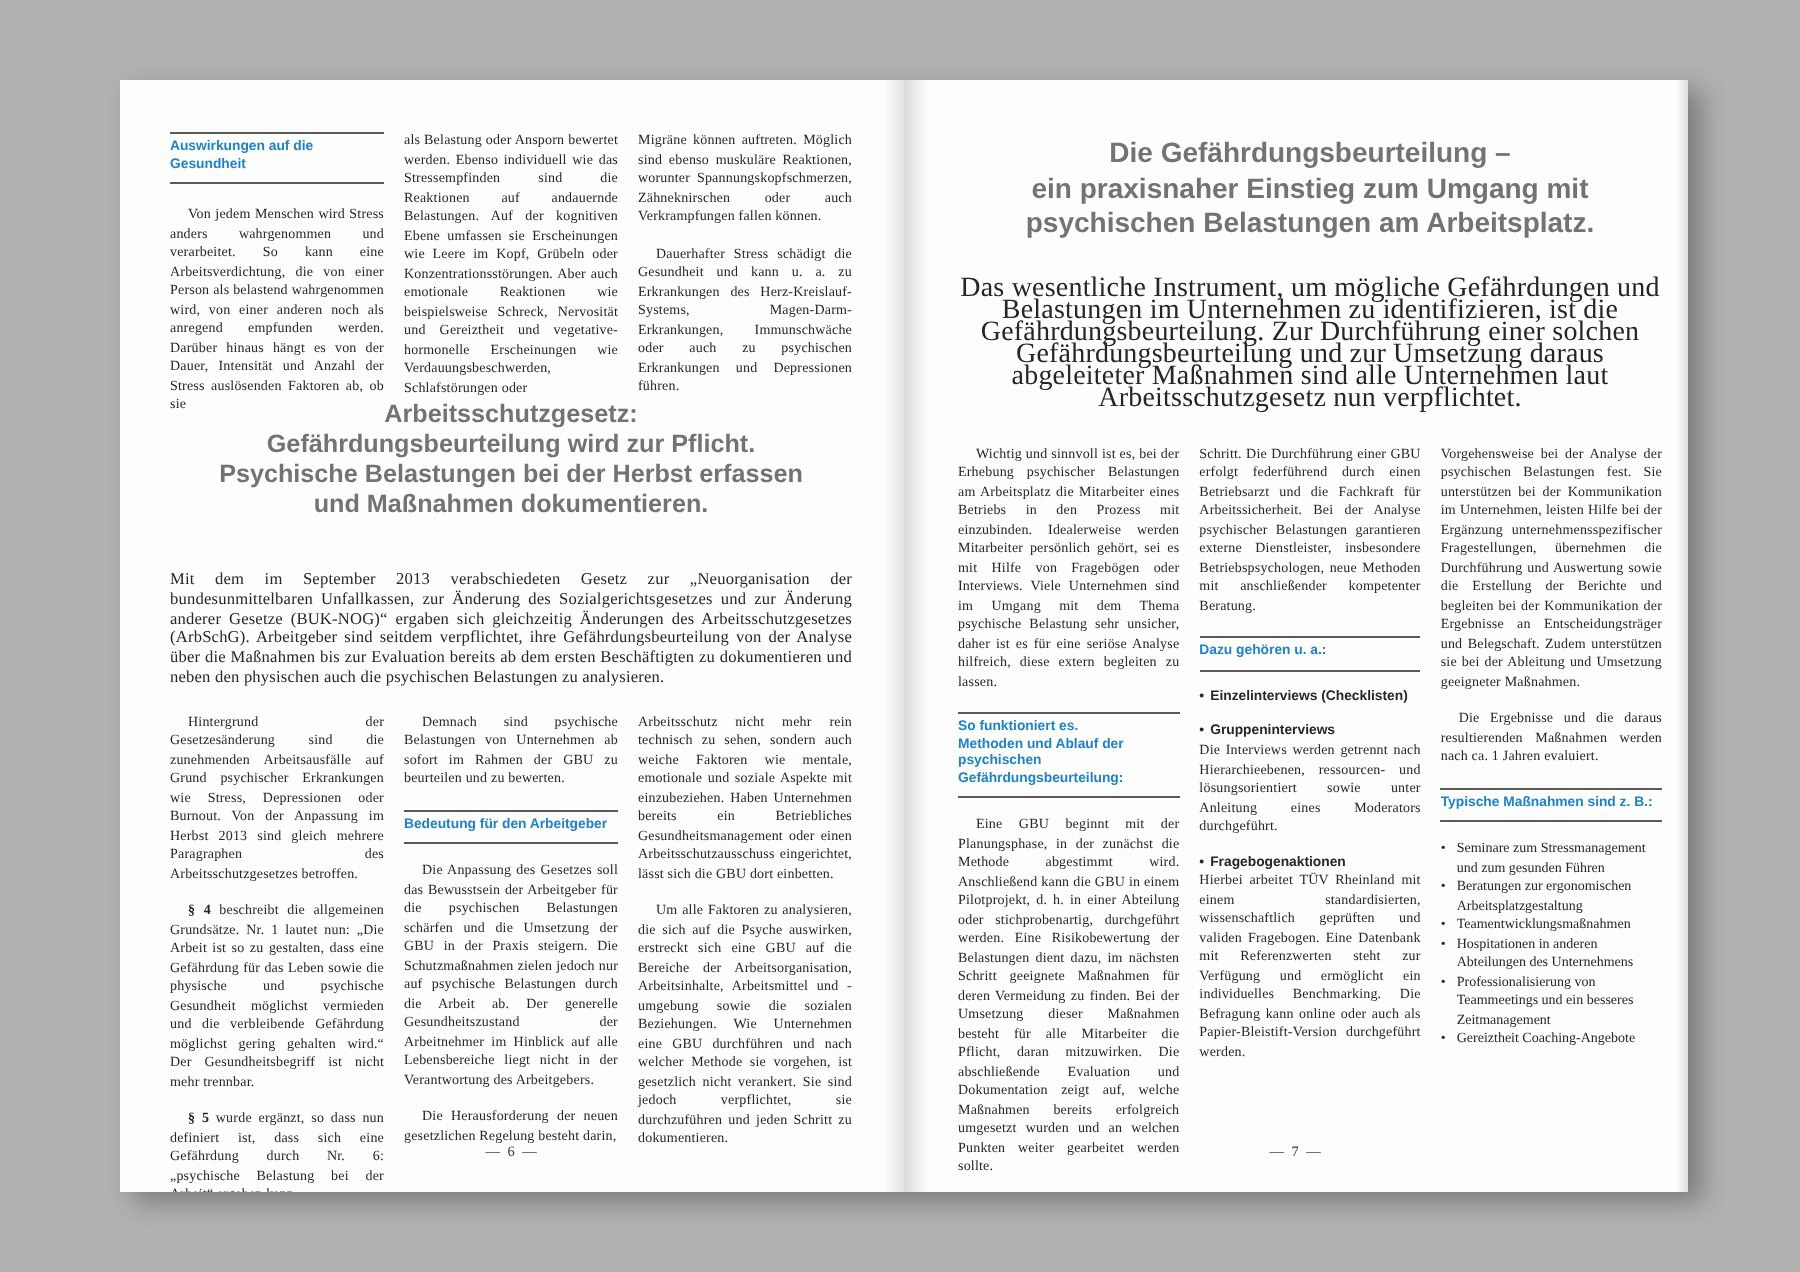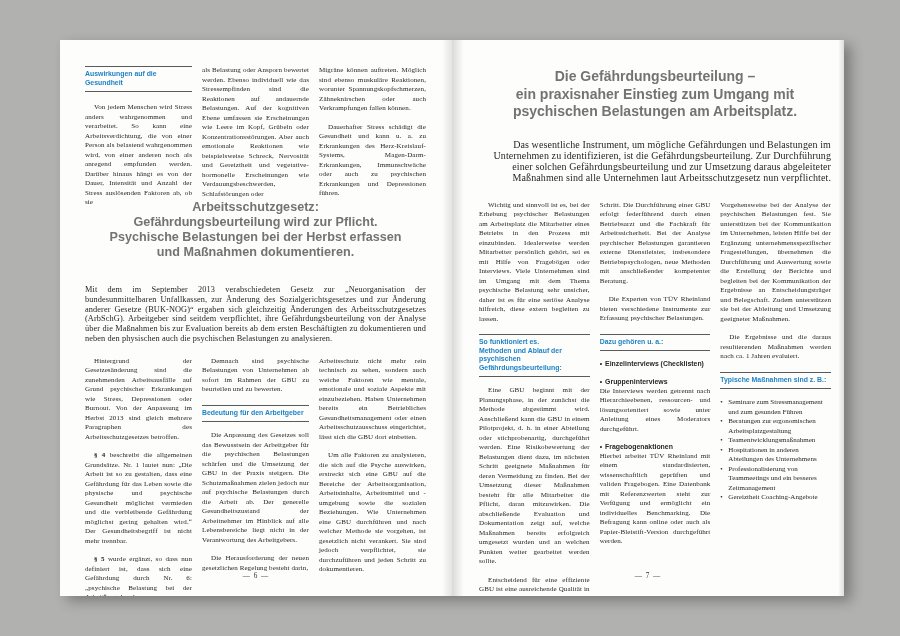--- a/index.html
+++ b/index.html
@@ -56,22 +56,22 @@
     color:#737373; text-align:center; margin:0;
   }
   .headline-left  { font-size:12.6px; line-height:15px;  margin-top:12px; }
   .headline-right { font-size:14px;   line-height:17.5px; margin-top:2px; }
 
   .lead {
     font-size:8.3px; line-height:9.8px; margin:25px 0 0;
     text-align:justify; letter-spacing:0.1px;
   }
   .intro {
-    font-size:10px; line-height:11px; margin:18px 0 0;
-    text-align:right; letter-spacing:0.1px;
+    font-size:14px; line-height:11px; margin:18px 0 0;
+    text-align:center; letter-spacing:0.1px;
   }
 
   .top-cols    { height:122px; }
   .bottom-cols { margin-top:13px; height:212px; }
   .right-cols  { margin-top:18px; height:372px; }
 
   .label-box { margin-bottom:11px; }
 
   .bullet-title {
     font-family:"Liberation Sans", sans-serif; font-weight:bold;
@@ -155,21 +155,20 @@
         <div class="col">
           <p class="body indent">Wichtig und sinnvoll ist es, bei der Erhebung psychischer Belastungen am Arbeitsplatz die Mitarbeiter eines Betriebs in den Prozess mit einzubinden. Idealerweise werden Mitarbeiter persönlich gehört, sei es mit Hilfe von Fragebögen oder Interviews. Viele Unternehmen sind im Umgang mit dem Thema psychische Belastung sehr unsicher, daher ist es für eine seriöse Analyse hilfreich, diese extern begleiten zu lassen.</p>
           <div class="rubric mid">So funktioniert es.
 Methoden und Ablauf der psychischen Gefährdungsbeurteilung:</div>
           <p class="body indent">Eine GBU beginnt mit der Planungsphase, in der zunächst die Methode abgestimmt wird. Anschließend kann die GBU in einem Pilotprojekt, d. h. in einer Abteilung oder stichprobenartig, durchgeführt werden. Eine Risikobewertung der Belastungen dient dazu, im nächsten Schritt geeignete Maßnahmen für deren Vermeidung zu finden. Bei der Umsetzung dieser Maßnahmen besteht für alle Mitarbeiter die Pflicht, daran mitzuwirken. Die abschließende Evaluation und Dokumentation zeigt auf, welche Maßnahmen bereits erfolgreich umgesetzt wurden und an welchen Punkten weiter gearbeitet werden sollte.</p>
           <p class="body indent gap">Entscheidend für eine effiziente GBU ist eine ausreichende Qualität in jedem</p>
         </div>
 
         <div class="col">
           <p class="body">Schritt. Die Durchführung einer GBU erfolgt federführend durch einen Betriebsarzt und die Fachkraft für Arbeitssicherheit. Bei der Analyse psychischer Belastungen garantieren externe Dienstleister, insbesondere Betriebspsychologen, neue Methoden mit anschließender kompetenter Beratung.</p>
-          <p class="body indent gap">Die Experten von TÜV Rheinland bieten verschiedene Instrumente zur Erfassung psychischer Belastungen.</p>
           <div class="rubric mid">Dazu gehören u. a.:</div>
 
           <div>
             <p class="bullet-title"><span class="dot">•</span><span>Einzelinterviews (Checklisten)</span></p>
           </div>
           <div class="gap">
             <p class="bullet-title"><span class="dot">•</span><span>Gruppeninterviews</span></p>
             <p class="body">Die Interviews werden getrennt nach Hierarchieebenen, ressourcen- und lösungsorientiert sowie unter Anleitung eines Moderators durchgeführt.</p>
           </div>
           <div class="gap">

